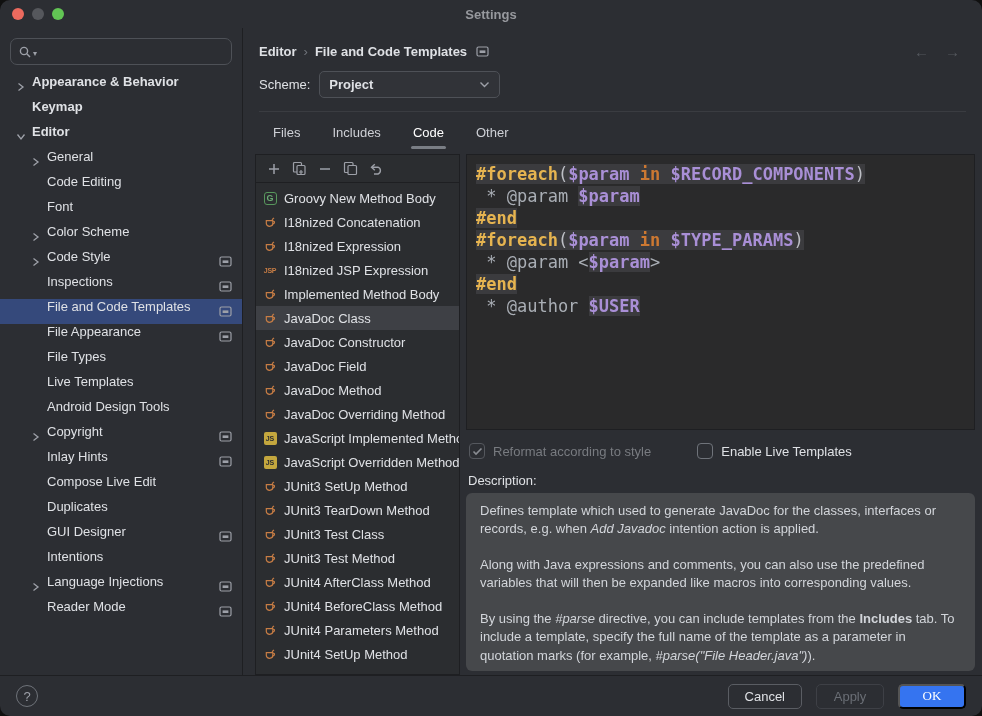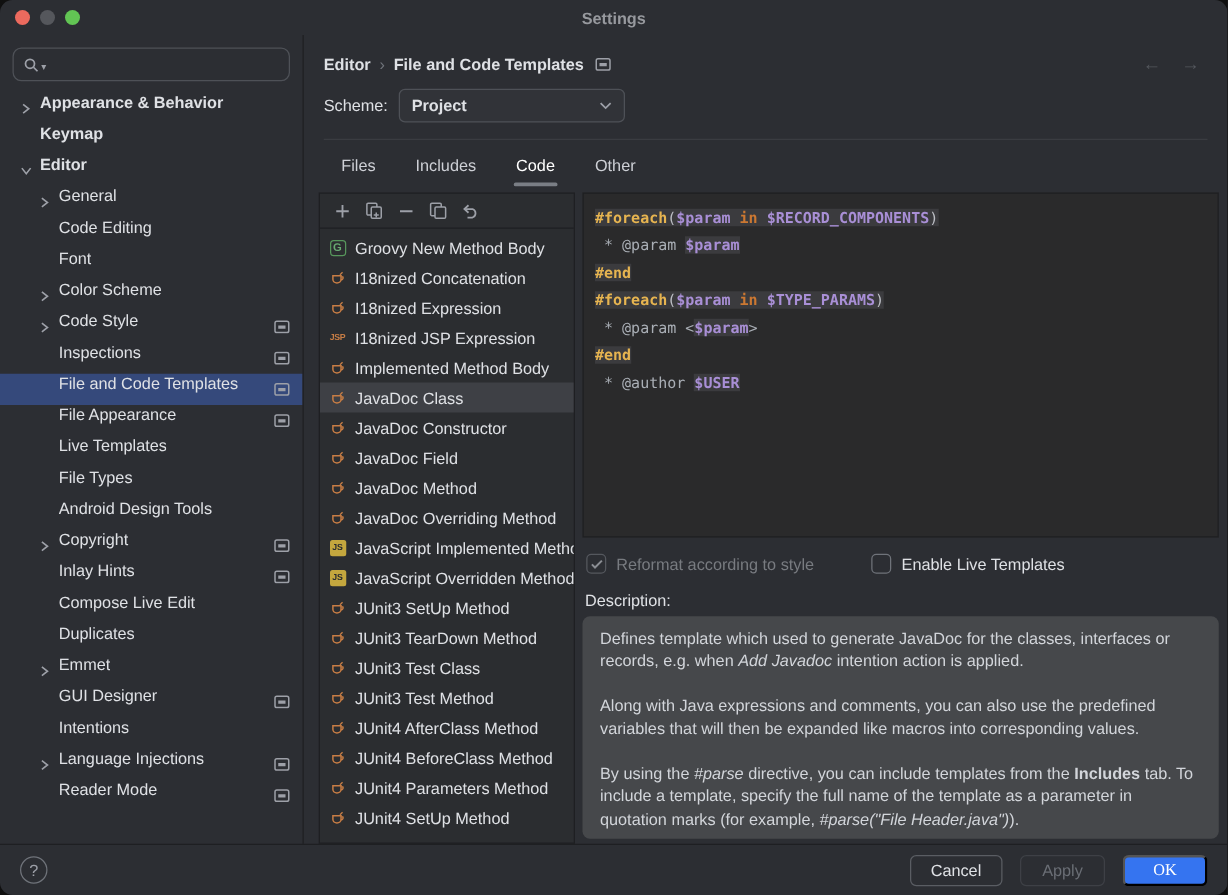--- a/index.html
+++ b/index.html
@@ -60,21 +60,21 @@
   .tpl-item.sel{background:#3E4045;}
   .tpl-item .til{flex:0 0 14px;width:14px;display:flex;align-items:center;justify-content:center;}
   .ic-g{width:13px;height:13px;border:1px solid #57965C;border-radius:3px;color:#6AAB73;font-size:9px;font-weight:700;
     display:flex;align-items:center;justify-content:center;}
   .ic-js{width:13px;height:13px;background:#C4A73E;border-radius:2px;color:#2B2D30;font-size:7px;font-weight:700;
     display:flex;align-items:center;justify-content:center;}
   .ic-jsp{color:#C77D45;font-size:7px;font-weight:700;letter-spacing:-0.3px;}
 
   .right-panel{flex:1;display:flex;flex-direction:column;min-width:0;margin-left:6px;}
   .editor{height:276px;flex:0 0 276px;background:#2A2A2B;border:1px solid #1E1F22;padding:8px 9px;
-    font-family:"DejaVu Sans Mono",monospace;font-size:12px;line-height:22px;overflow:hidden;white-space:pre;}
+    font-family:"DejaVu Sans Mono",monospace;font-size:17px;line-height:22px;overflow:hidden;white-space:pre;}
   .seg{display:inline;}
   .seg.hl{background:#3B3B3E;}
   .tk-d{color:#E6B450;font-weight:700;}
   .tk-v{color:#A98FD6;font-weight:700;}
   .tk-o{color:#CC7832;font-weight:700;}
   .tk-p{color:#BDBFC5;}
   .tk-t{color:#A9AEB5;}
 
   .opts-row{height:36px;flex:0 0 36px;display:flex;align-items:center;gap:46px;padding:6px 0 0 3px;}
   .check{display:flex;align-items:center;gap:8px;}
@@ -209,25 +209,25 @@
             <span class="tl">File Appearance</span>
             <span class="scr">
               <svg width="13" height="11" viewBox="0 0 13 11">
                 <rect x="1" y="1" width="11" height="9" rx="1.5" fill="none" stroke="currentColor" stroke-width="1.2"></rect>
                 <rect x="3.6" y="4.4" width="5.8" height="2.6" fill="currentColor"></rect>
               </svg>
             </span>
           </div>
           <div class="tree-item lvl1">
             <span class="tw"></span>
+            <span class="tl">File Types</span>
+          </div>
+          <div class="tree-item lvl1">
+            <span class="tw"></span>
             <span class="tl">Live Templates</span>
-          </div>
-          <div class="tree-item lvl1">
-            <span class="tw"></span>
-            <span class="tl">File Types</span>
           </div>
           <div class="tree-item lvl1">
             <span class="tw"></span>
             <span class="tl">Android Design Tools</span>
           </div>
           <div class="tree-item lvl1">
             <span class="tw">
               <svg width="8" height="10" viewBox="0 0 8 10">
                 <path d="M1.5 1.5 L6 5 L1.5 8.5" fill="none" stroke="currentColor" stroke-width="1.3"></path>
               </svg>
@@ -250,28 +250,20 @@
               </svg>
             </span>
           </div>
           <div class="tree-item lvl1">
             <span class="tw"></span>
             <span class="tl">Compose Live Edit</span>
           </div>
           <div class="tree-item lvl1">
             <span class="tw"></span>
             <span class="tl">Duplicates</span>
-          </div>
-          <div class="tree-item lvl1">
-            <span class="tw">
-              <svg width="8" height="10" viewBox="0 0 8 10">
-                <path d="M1.5 1.5 L6 5 L1.5 8.5" fill="none" stroke="currentColor" stroke-width="1.3"></path>
-              </svg>
-            </span>
-            <span class="tl">Emmet</span>
           </div>
           <div class="tree-item lvl1">
             <span class="tw"></span>
             <span class="tl">GUI Designer</span>
             <span class="scr">
               <svg width="13" height="11" viewBox="0 0 13 11">
                 <rect x="1" y="1" width="11" height="9" rx="1.5" fill="none" stroke="currentColor" stroke-width="1.2"></rect>
                 <rect x="3.6" y="4.4" width="5.8" height="2.6" fill="currentColor"></rect>
               </svg>
             </span>

